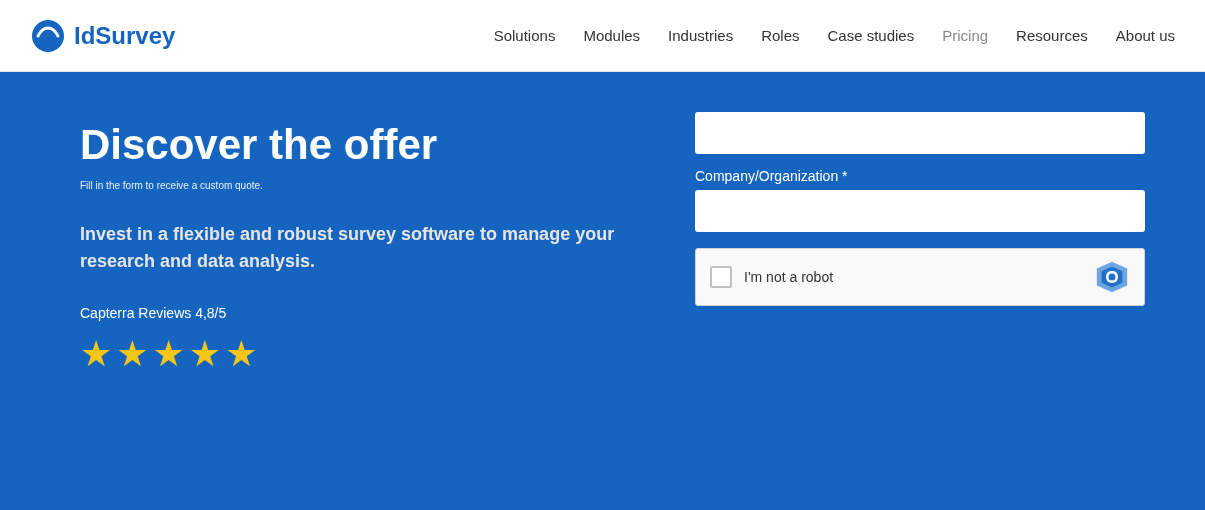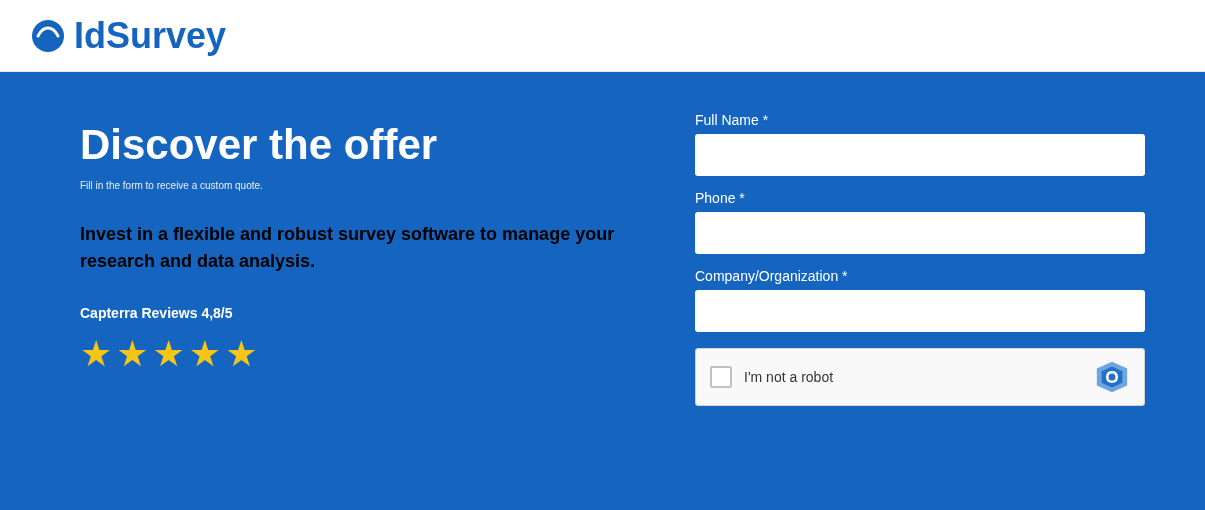--- a/index.html
+++ b/index.html
@@ -31,21 +31,21 @@
       gap: 8px;
       flex-shrink: 0;
     }
 
     .logo-icon {
       width: 36px;
       height: 36px;
     }
 
     .logo-text {
-      font-size: 36px;
+      font-size: 24px;
       font-weight: bold;
       color: #1565c0;
     }
 
     .nav {
       display: flex;
       align-items: center;
       gap: 28px;
       margin-left: auto;
     }
@@ -88,29 +88,29 @@
 
     .subtitle {
       font-size: 10px;
       color: rgba(255,255,255,0.9);
       margin-bottom: 30px;
     }
 
     .description {
       font-size: 18px;
       font-weight: bold;
-      color: #000000;
+      color: #e5e5e5;
       line-height: 1.5;
       max-width: 600px;
       margin-bottom: 30px;
     }
 
     .capterra-label {
       font-size: 14px;
-      font-weight: bold;
+      font-weight: normal;
       color: white;
       margin-bottom: 12px;
     }
 
     .stars {
       display: flex;
       gap: 4px;
     }
 
     .star {
@@ -186,20 +186,30 @@
 
 <header class="header">
   <div class="logo-area">
     <svg class="logo-icon" viewBox="0 0 36 36" xmlns="http://www.w3.org/2000/svg">
       <circle cx="18" cy="18" r="16" fill="#1565c0"></circle>
       <path d="M8 18 Q12 10 18 10 Q24 10 28 18" stroke="white" stroke-width="3" fill="none" stroke-linecap="round"></path>
     </svg>
     <span class="logo-text">IdSurvey</span>
   </div>
 
+  <nav class="nav">
+    <a class="nav-item">Solutions</a>
+    <a class="nav-item">Modules</a>
+    <a class="nav-item">Industries</a>
+    <a class="nav-item">Roles</a>
+    <a class="nav-item">Case studies</a>
+    <a class="nav-item active">Pricing</a>
+    <a class="nav-item">Resources</a>
+    <a class="nav-item">About us</a>
+  </nav>
 </header>
 
 <main class="main">
 
   <div class="left-panel">
     <h1 class="hero-title">Discover the offer</h1>
     <p class="subtitle">Fill in the form to receive a custom quote.</p>
     <p class="description">Invest in a flexible and robust survey software to manage your research and data analysis.</p>
     <p class="capterra-label">Capterra Reviews 4,8/5</p>
     <div class="stars">
@@ -207,28 +217,23 @@
       <span class="star">★</span>
       <span class="star">★</span>
       <span class="star">★</span>
       <span class="star">★</span>
     </div>
   </div>
 
   <div class="right-panel">
 
     <div class="form-group">
-      <label class="form-label">Full Name *</label>
       <input class="form-input" type="text" style="">
     </div>
 
-    <div class="form-group">
-      <label class="form-label">Phone *</label>
-      <input class="form-input" type="tel" style="">
-    </div>
 
     <div class="form-group">
       <label class="form-label">Company/Organization *</label>
       <input class="form-input" type="text" style="">
     </div>
 
 
     <div class="recaptcha-box">
       <div class="recaptcha-checkbox"></div>
       <span class="recaptcha-text">I'm not a robot</span>

